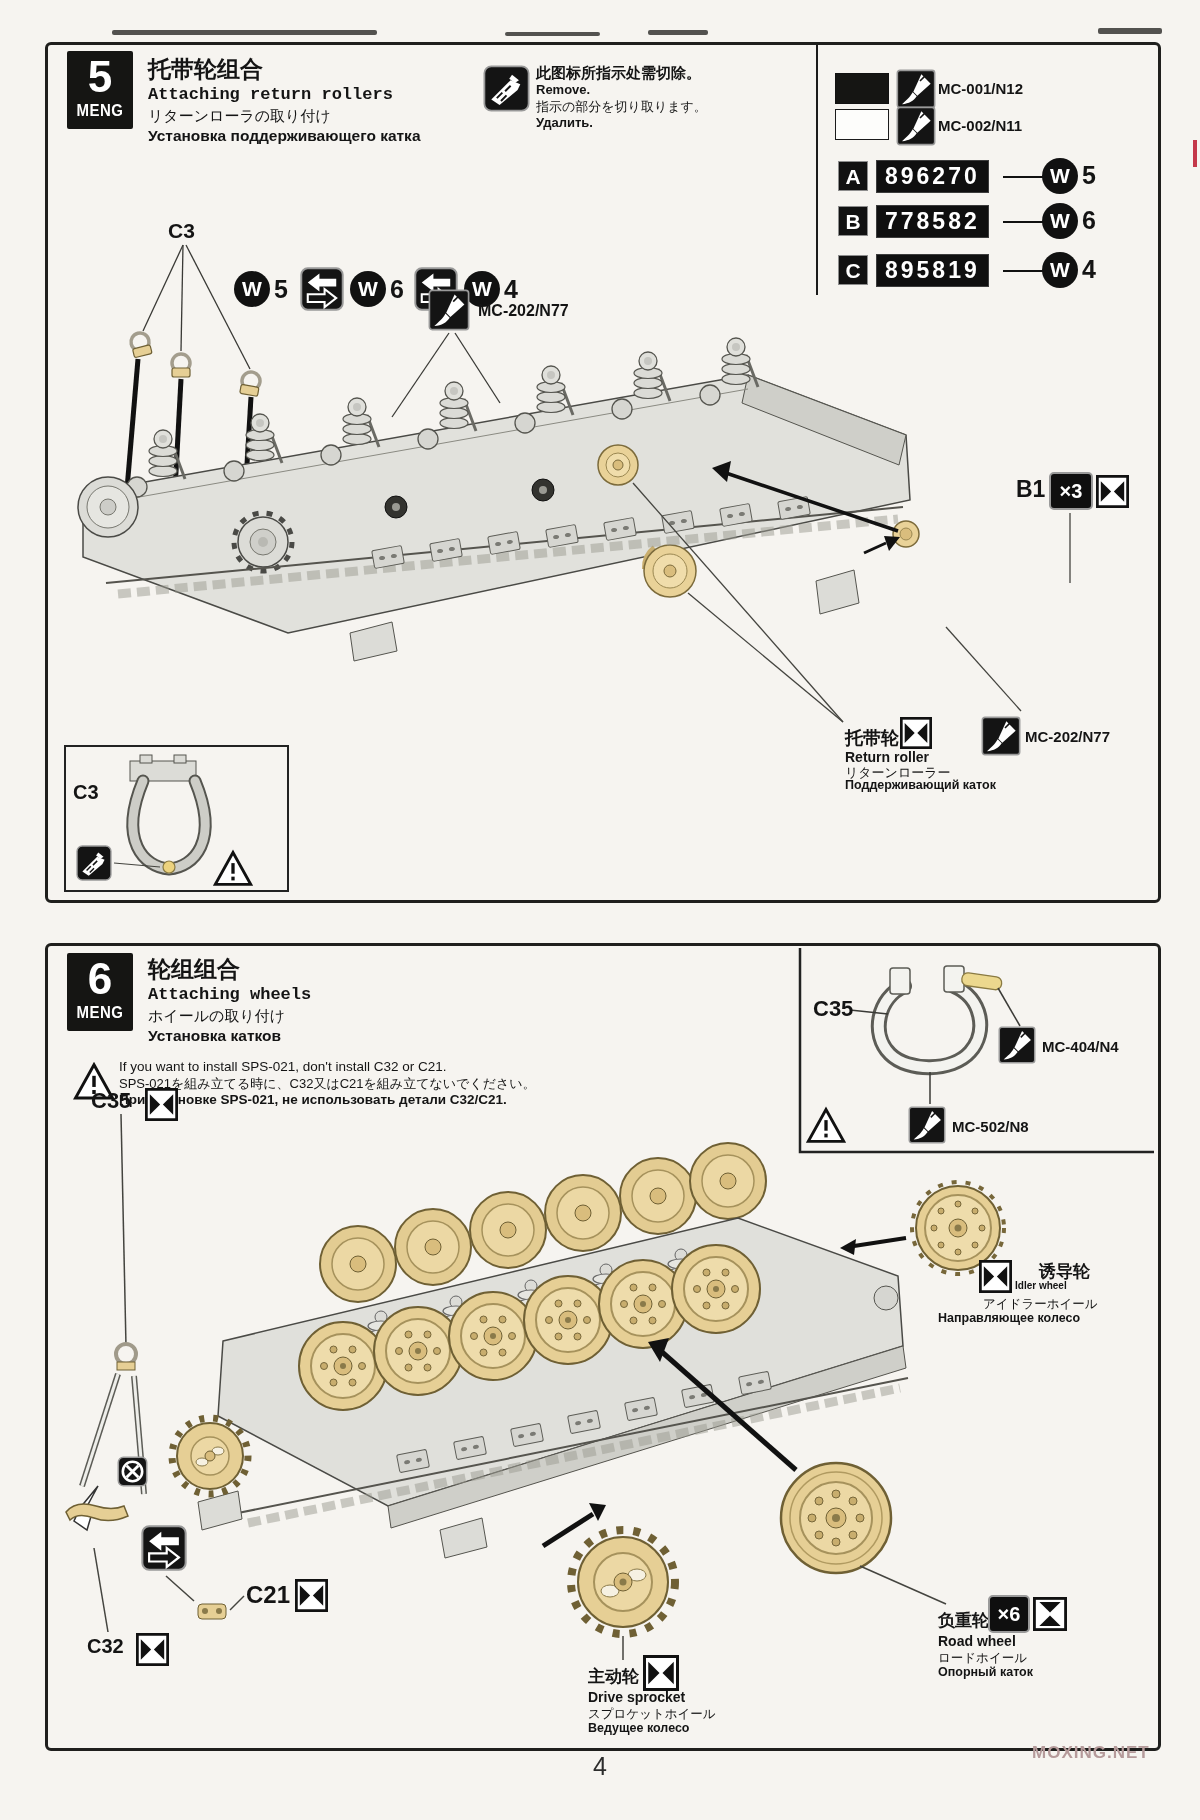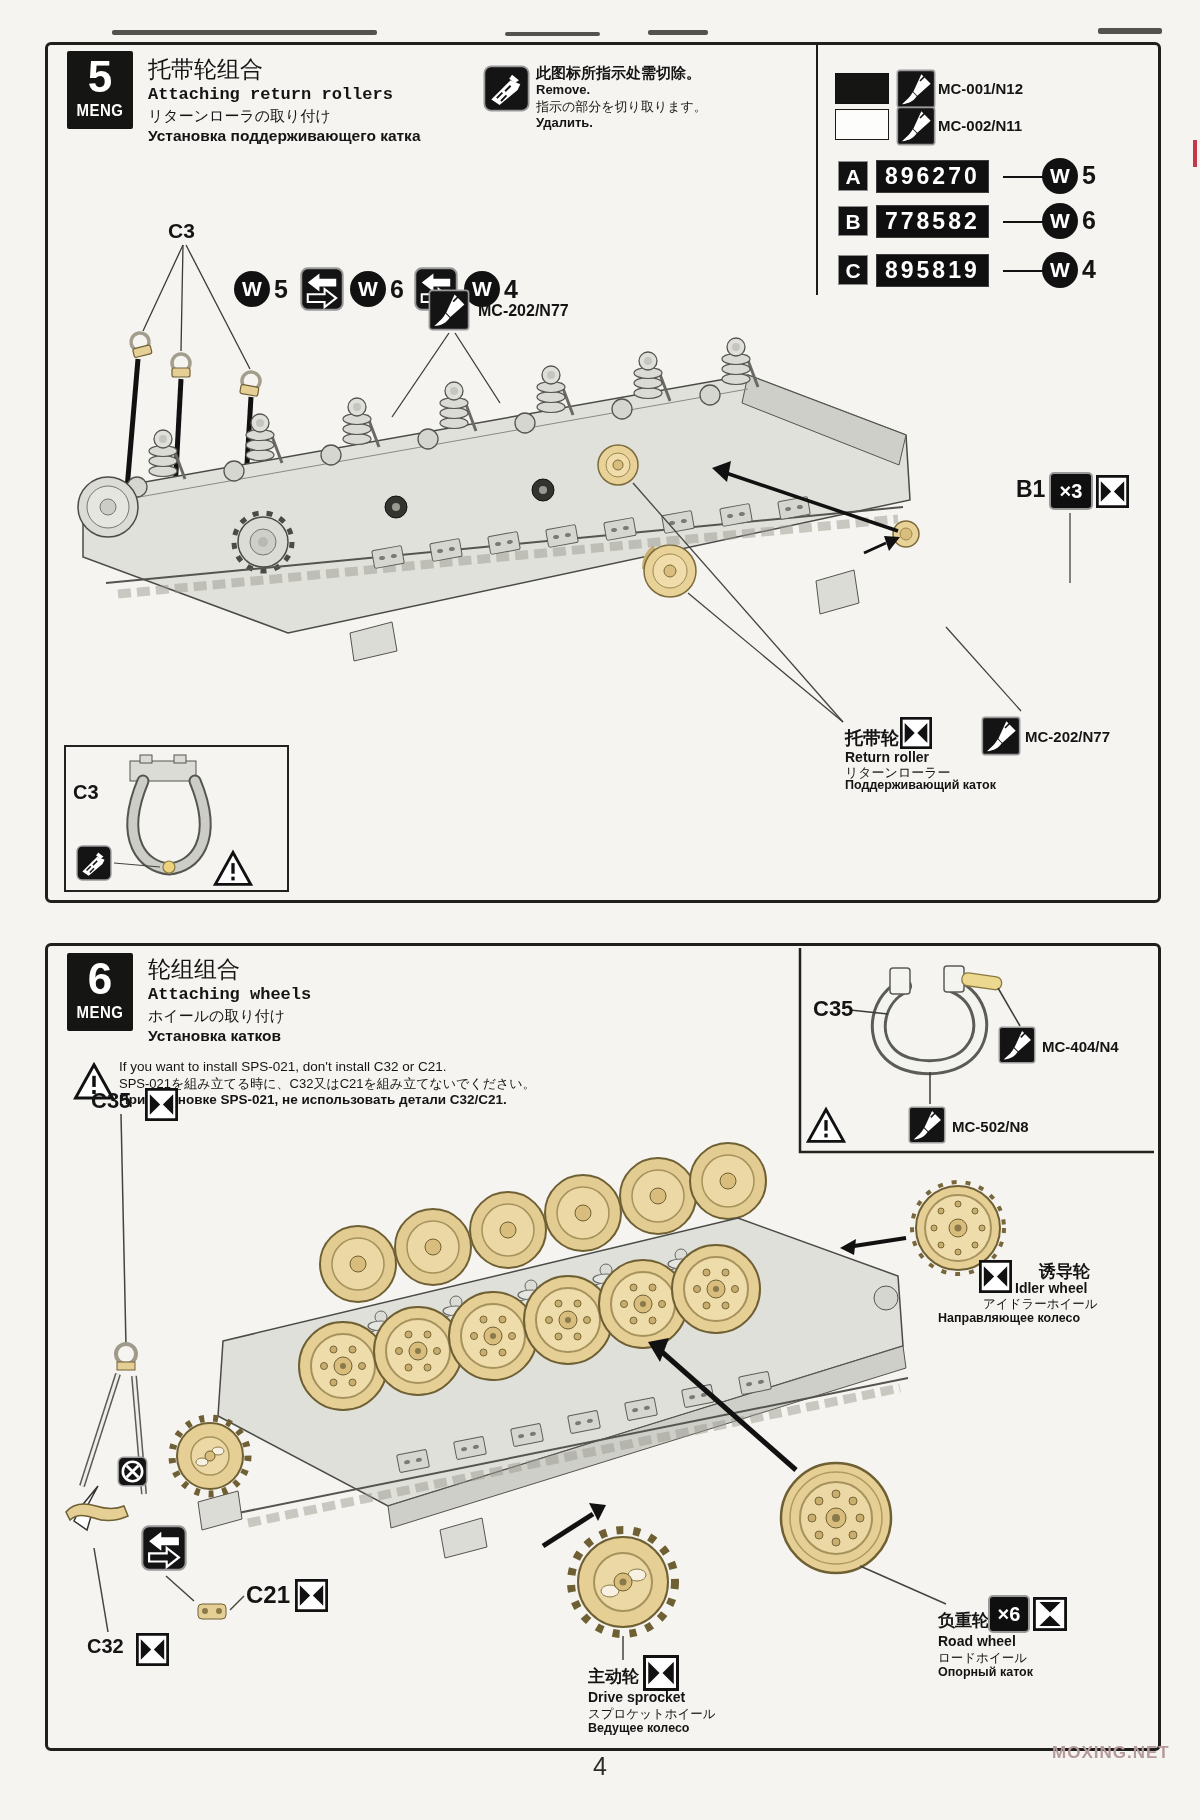--- a/index.html
+++ b/index.html
@@ -4,21 +4,21 @@
 <style>
   html,body{margin:0;padding:0;background:#dddbd6;}
   .page{position:relative;width:1200px;height:1820px;margin:0 auto;
         background:#f6f4f0;font-family:"Liberation Sans","DejaVu Sans",sans-serif;
         color:#141414;overflow:hidden;}
   .abs{position:absolute;}
   .box{position:absolute;border:3px solid #1f1f1d;border-radius:6px;}
   .badge{background:#151513;color:#fff;text-align:center;border-radius:2px;}
   .badge .num{font-size:44px;font-weight:bold;line-height:48px;margin-top:2px;}
   .badge .brand{font-size:15px;font-weight:800;letter-spacing:.5px;line-height:18px;transform:scaleY(1.15);}
-  .t-zh{font-size:23px;font-weight:normal;line-height:29px;}
+  .t-zh{font-size:23px;font-weight:bold;line-height:29px;}
   .t-en{font-size:17px;font-weight:bold;line-height:22px;font-family:Liberation Mono, monospace;}
   .t-ja{font-size:15px;line-height:20px;}
   .t-ru{font-size:15.5px;font-weight:bold;line-height:20px;}
   .s-zh{font-size:15px;font-weight:bold;line-height:19px;}
   .s-en{font-size:13px;font-weight:bold;line-height:16px;}
   .s-ja{font-size:13px;line-height:17px;}
   .s-ru{font-size:13px;font-weight:bold;line-height:16px;}
   .lbl-part{font-size:21px;font-weight:bold;}
   .lbl-code{font-size:15px;font-weight:bold;}
   .wcircle{width:36px;height:36px;border-radius:50%;background:#111;color:#fff;
@@ -28,21 +28,21 @@
            font-size:21px;font-weight:bold;text-align:center;line-height:30px;box-sizing:border-box;}
   .chip-digits{background:#0f0f0f;color:#fff;border:1px solid #3c3c3c;font-size:23px;font-weight:bold;
            letter-spacing:3px;padding:3px 8px;line-height:25px;}
   .chip-count{background:#0f0f0f;color:#fff;border:2px solid #9a9a9a;border-radius:5px;
            font-size:20px;font-weight:bold;text-align:center;}
   .connector{border-top:2.5px solid #111;}
   .divider-v{background:#1b1b1b;}
   .swatch{box-sizing:border-box;}
   .ic svg{display:block;}
   .footer-num{font-size:25px;color:#2c2c2c;text-align:center;}
-  .wm1{font-size:17px;font-weight:bold;color:#b59a9a;letter-spacing:1px;margin-left:20px;}
+  .wm1{font-size:17px;font-weight:bold;color:#b59a9a;letter-spacing:1px;}
   .wm2{font-size:15px;font-weight:bold;color:#c6c6c4;letter-spacing:2px;}
   .scanmark{background:#1c1c1a;opacity:.75;border-radius:2px;}
 </style>
 </head>
 <body>
 
 <div class="page">
 
   <div class="abs scanmark" style="left:112px;top:30px;width:265px;height:5px"></div>
   <div class="abs scanmark" style="left:505px;top:32px;width:95px;height:4px"></div>
@@ -609,21 +609,21 @@
     </div>
 
     <div class="abs ic" style="left:931px;top:314px">
       <svg width="33" height="33" viewBox="0 0 24 24">
           <rect x="1" y="1" width="22" height="22" fill="#fff" stroke="#111" stroke-width="2"></rect>
           <path d="M3.5 4.5 L11 12 L3.5 19.5 Z" fill="#111"></path>
           <path d="M20.5 4.5 L13 12 L20.5 19.5 Z" fill="#111"></path>
         </svg>
     </div>
     <div class="abs" style="left:991px;top:314px;font-size:17px;font-weight:bold">诱导轮</div>
-    <div class="abs" style="left:967px;top:334px;font-size:14px;font-weight:bold">Idler wheel</div>
+    <div class="abs" style="left:967px;top:334px;font-size:10px;font-weight:bold">Idler wheel</div>
     <div class="abs" style="left:935px;top:350px;font-size:12.5px">アイドラーホイール</div>
     <div class="abs" style="left:890px;top:365px;font-size:12.5px;font-weight:bold">Направляющее колесо</div>
 
     <div class="abs" style="left:43px;top:142px;font-size:22px;font-weight:bold">C35</div>
     <div class="abs ic" style="left:97px;top:142px">
       <svg width="33" height="33" viewBox="0 0 24 24">
           <rect x="1" y="1" width="22" height="22" fill="#fff" stroke="#111" stroke-width="2"></rect>
           <path d="M3.5 4.5 L11 12 L3.5 19.5 Z" fill="#111"></path>
           <path d="M20.5 4.5 L13 12 L20.5 19.5 Z" fill="#111"></path>
         </svg>

